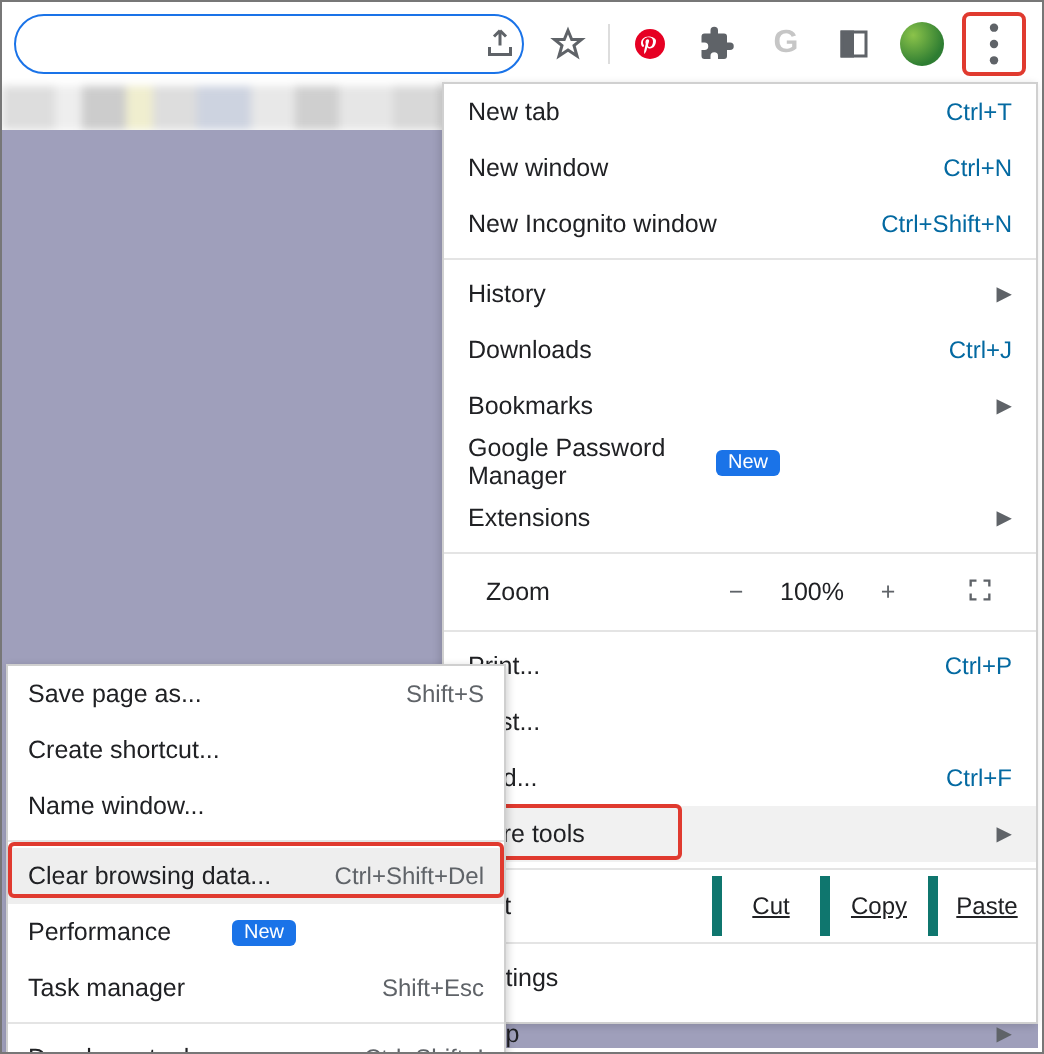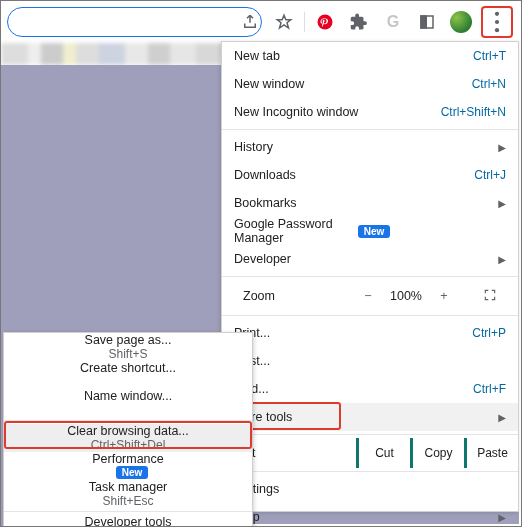--- a/index.html
+++ b/index.html
@@ -42,56 +42,56 @@
   }
   .mrow {
     display:flex; align-items:center; height:28px; padding:0 12px;
     justify-content:flex-end;
   }
   .mrow .label { flex:1; }
   .mrow .shortcut { color:#0369a1; font-size:12px; }
   .submenu-arrow { color:#5f6368; font-size:10px; margin-left:6px;}
   .sep { height:1px; background:#e4e4e4; margin:3px 0;}
   .badge-new {
-    background:#1a73e8; color:#fff; font-size:10px; font-weight:700;
+    background:#1a73e8; color:#fff; font-size:10px; font-weight:400;
     padding:1px 6px; border-radius:3px; margin-left:8px;
   }
   .zoom-row {
     display:flex; align-items:center; height:32px; padding:0 21px; gap:8px;
   }
   .zoom-row .label{ flex:1;}
   .zoom-btn { width:18px; text-align:center; color:#5f6368;}
   .zoom-val { width:42px; text-align:center;}
   .fs-icon svg{width:14px;height:14px;}
   .edit-row {
     display:flex; align-items:center; height:30px; padding-left:12px;
   }
   .edit-row .label{ flex:1;}
   .edit-cell {
-    border-left:3px solid #0f766e; height:100%; display:flex;
-    align-items:center; justify-content:center; width:54px; font-size:12px;
+    border-left:5px solid #0f766e; height:100%; display:flex;
+    align-items:center; justify-content:center; width:54px; font-size:12px;text-decoration:underline;
   }
   .highlight {
     background:#f1f1f1;
   }
   .red-box { border:2.5px solid #e03a2f; border-radius:3px; }
   .more-tools-row {
     position:relative; height:28px; display:flex; align-items:center; padding:0 12px;
   }
   .more-tools-row .inner-box{
     position:absolute; left:-1px; top:-1px; height:28px; width:120px;
     pointer-events:none;
   }
   .sub-menu {
     position:absolute; top:331px; left:2px; width:250px;
     background:#fff; border:1px solid #cfcfcf; box-shadow: 1px 1px 4px rgba(0,0,0,.18);
     font-size:12.5px; color:#202124; z-index:5;
   }
   .srow {
-    display:flex; align-items:center; height:28px; padding:0 10px; justify-content:space-between;flex-direction:column;
+    display:flex; align-items:center; height:28px; padding:0 10px; justify-content:space-between;
   }
   .srow .label{flex:1;}
   .srow .shortcut{ color:#5f6368; font-size:12px;}
   .sub-highlight { background:#eeeeee;}
   .sub-redbox {
     position:absolute; left:0px; top:88px; width:248px; height:28px;
     border:2.5px solid #e03a2f; border-radius:3px; pointer-events:none;
   }
 </style>
 </head>
@@ -170,21 +170,21 @@
   <div class="mrow">
     <span class="label">Bookmarks</span>
     <span class="submenu-arrow">▶</span>
   </div>
   <div class="mrow">
     <span class="label">Google Password Manager</span>
     <span class="badge-new">New</span>
     <span style="flex:1"></span>
   </div>
   <div class="mrow">
-    <span class="label">Developer</span>
+    <span class="label">Extensions</span>
     <span class="submenu-arrow">▶</span>
   </div>
   <div class="sep"></div>
   <div class="zoom-row">
     <span class="label">Zoom</span>
     <span class="zoom-btn">−</span>
     <span class="zoom-val">100%</span>
     <span class="zoom-btn">+</span>
     <span style="width:14px"></span>
     <span class="fs-icon">

